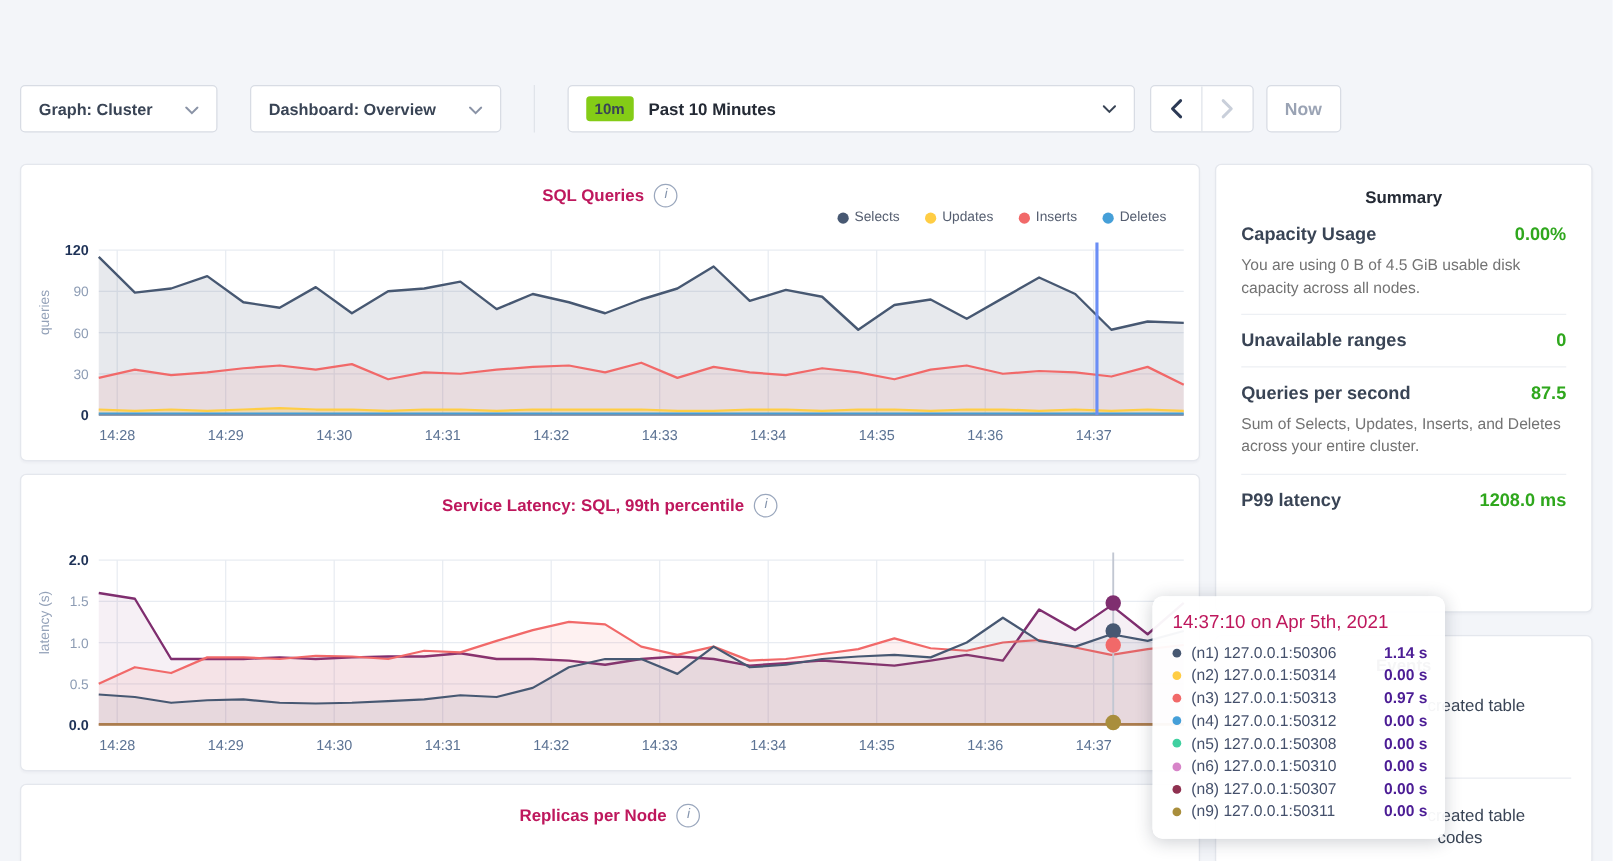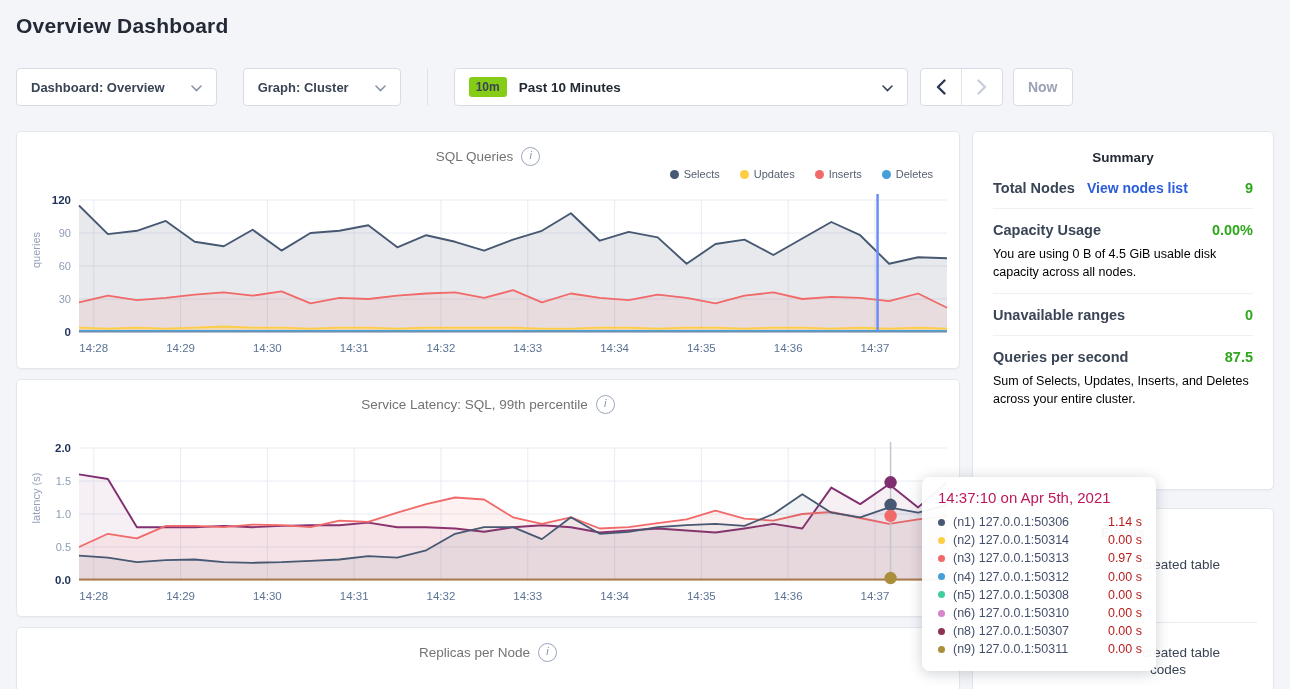--- a/index.html
+++ b/index.html
@@ -26,73 +26,72 @@
   
   .main{position:absolute;left:16px;top:131px;right:16px;display:flex;gap:12px;align-items:flex-start;}
   .left-col{width:944px;display:flex;flex-direction:column;gap:10px;}
   .right-col{flex:1;display:flex;flex-direction:column;gap:18px;}
   .card{background:#fff;border:1px solid #e4e7ed;border-radius:5px;box-shadow:0 1px 2px rgba(40,50,70,.04);box-sizing:border-box;}
 
   
   .chart-card{position:relative;height:238px;}
   .chart-card.cut{height:120px;}
   .chart-head{display:flex;justify-content:center;align-items:center;gap:8px;padding-top:15px;}
-  .chart-title{font-size:13.5px;font-weight:400;color:#737373;}
+  .chart-title{font-size:13.5px;font-weight:700;color:#be185d;}
   .info-icon{width:17px;height:17px;border:1px solid #9aa7bd;border-radius:50%;color:#8494ad;font-size:11px;line-height:15px;text-align:center;font-style:italic;cursor:pointer;}
   .legend{position:absolute;right:26px;top:36px;display:flex;gap:20px;font-size:11px;color:#555e70;}
   .legend-item{display:flex;align-items:center;}
   .legend-dot{width:9px;height:9px;border-radius:50%;margin-right:5px;}
   .ylab{position:absolute;left:-26px;top:112px;width:90px;text-align:center;transform:rotate(-90deg);font-size:11px;color:#93a1b8;}
   svg.chart{display:block;position:absolute;left:16px;top:58px;}
   .xt{font-size:11.5px;fill:#5c7394;text-anchor:middle;}
   .yt{font-size:11px;fill:#8d9cb4;text-anchor:end;}
   .ytb{font-size:11.5px;fill:#1e3257;font-weight:700;text-anchor:end;}
 
   
   .summary-card{height:359px;padding:4px 20px 0 20px;}
   .summary-title{text-align:center;font-size:13.5px;font-weight:700;color:#242a35;padding:14px 0 2px;}
   .s-row{padding:13px 0 12px;border-bottom:1px solid #edf0f4;}
   .s-row:last-child{border-bottom:none;}
   .s-row-top{display:flex;align-items:baseline;}
   .s-label{font-size:14.5px;font-weight:700;color:#394455;}
   .s-link{font-size:14px;font-weight:700;color:#2a5cdb;margin-left:12px;cursor:pointer;}
   .s-value{margin-left:auto;font-size:14.5px;font-weight:700;color:#2fa71d;}
-  .s-desc{margin-top:7px;font-size:12.5px;color:#000000;line-height:1.45;}
+  .s-desc{margin-top:7px;font-size:12.5px;color:#737373;line-height:1.45;}
 
   
   .events-card{position:relative;height:185px;overflow:hidden;}
   .events-heading{text-align:center;font-size:13.5px;font-weight:700;color:#394455;padding-top:16px;}
   .ev-text{position:absolute;font-size:13.5px;color:#394455;}
   .ev-div{position:absolute;left:20px;right:16px;border-top:1px solid #e9ecf1;}
 
   
   .tooltip{position:absolute;left:922px;top:477px;width:234px;z-index:30;background:rgba(255,255,255,.95);border-radius:8px;box-shadow:0 2px 14px rgba(30,40,60,.22);padding:12px 14px 12px 16px;box-sizing:border-box;}
   .tt-head{font-size:15px;color:#be185d;margin-bottom:7px;}
   .tt-row{display:flex;align-items:center;height:18.2px;font-size:12.5px;color:#44506b;}
   .tt-dot{width:7px;height:7px;border-radius:50%;margin-right:8px;flex:none;}
-  .tt-val{margin-left:auto;font-weight:400;color:#b91c1c;}
+  .tt-val{margin-left:auto;font-weight:700;color:#4c1d95;}
 </style>
 </head>
 <body>
 
 <div class="page">
 
-  <div class="page-title">Overview Dashboard</div>
 
   <div class="controls">
     <div class="dd">
-      <span>Dashboard: Overview</span>
+      <span>Graph: Cluster</span>
       <span class="chev">
         <svg width="11" height="7" viewBox="0 0 11 7">
             <path d="M1 1l4.5 4.5L10 1" fill="none" stroke="#8a93a6" stroke-width="1.6" stroke-linecap="round"></path>
           </svg>
       </span>
     </div>
     <div class="dd">
-      <span>Graph: Cluster</span>
+      <span>Dashboard: Overview</span>
       <span class="chev">
         <svg width="11" height="7" viewBox="0 0 11 7">
             <path d="M1 1l4.5 4.5L10 1" fill="none" stroke="#8a93a6" stroke-width="1.6" stroke-linecap="round"></path>
           </svg>
       </span>
     </div>
     <div class="vdiv"></div>
     <div class="time-sel">
       <span class="badge">10m</span>
       <span class="time-label">Past 10 Minutes</span>
@@ -246,45 +245,44 @@
       </div>
 
     </div>
 
     <div class="right-col">
       <div class="card summary-card">
         <div class="summary-title">Summary</div>
         <div id="summary-rows">
             <div class="s-row">
               <div class="s-row-top">
-                <span class="s-label">Total Nodes</span>
-                <span class="s-link">View nodes list</span>
-                <span class="s-value">9</span>
-              </div>
-            </div>
-            <div class="s-row">
-              <div class="s-row-top">
                 <span class="s-label">Capacity Usage</span>
                 <span class="s-value">0.00%</span>
               </div>
               <div class="s-desc">You are using 0 B of 4.5 GiB usable disk capacity across all nodes.</div>
             </div>
             <div class="s-row">
               <div class="s-row-top">
                 <span class="s-label">Unavailable ranges</span>
                 <span class="s-value">0</span>
               </div>
             </div>
             <div class="s-row">
               <div class="s-row-top">
                 <span class="s-label">Queries per second</span>
                 <span class="s-value">87.5</span>
               </div>
               <div class="s-desc">Sum of Selects, Updates, Inserts, and Deletes across your entire cluster.</div>
             </div>
+            <div class="s-row">
+              <div class="s-row-top">
+                <span class="s-label">P99 latency</span>
+                <span class="s-value">1208.0 ms</span>
+              </div>
+            </div>
           </div>
       </div>
 
       <div class="card events-card">
         <div class="events-heading">Events</div>
         <div class="ev-text" style="left:169px;top:48px;">created table</div>
         <div class="ev-div" style="top:113px;"></div>
         <div class="ev-text" style="left:169px;top:136px;">created table</div>
         <div class="ev-text" style="left:177px;top:153px;">codes</div>
       </div>

